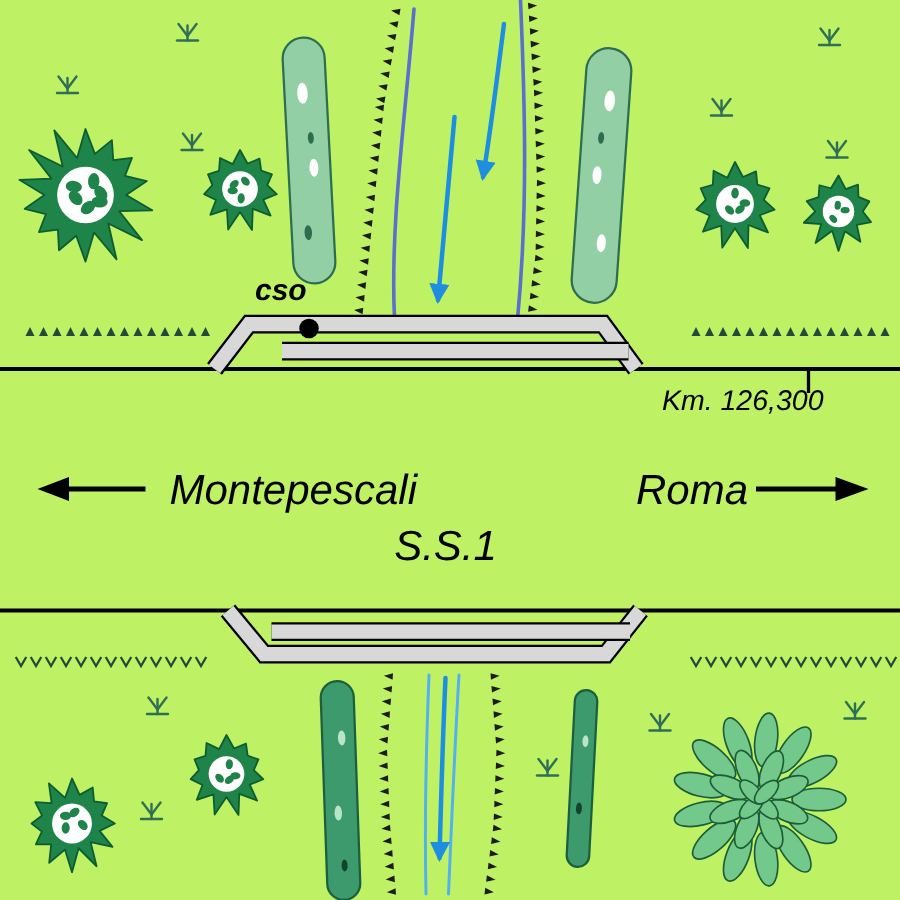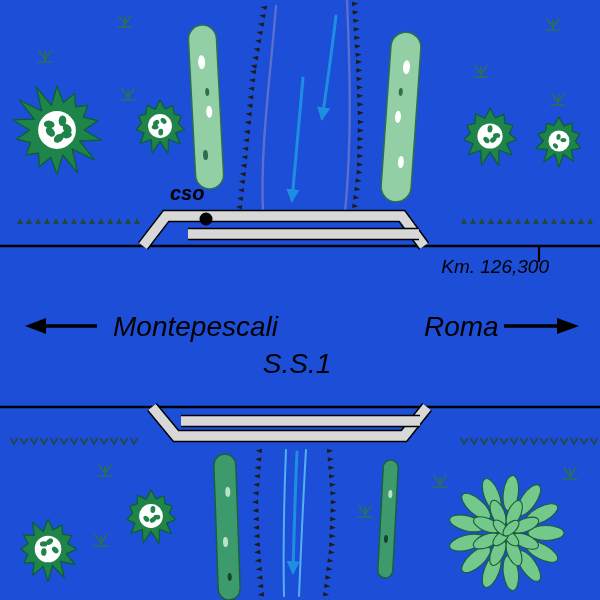--- a/index.html
+++ b/index.html
@@ -1,16 +1,16 @@
 <!DOCTYPE html>
 <html><head>
 <meta charset="utf-8">
 <style>
   html,body{margin:0;padding:0;background:#ffffff;}
-  .stage{width:600px;height:600px;position:relative;background:#1d4ed8;overflow:hidden;}
+  .stage{width:600px;height:600px;position:relative;background:#bef264;overflow:hidden;}
   svg{display:block;}
   .road-line{stroke:#000;stroke-width:2.6;}
   .band-outline{fill:none;stroke:#000;stroke-width:12.5;stroke-linejoin:miter;}
   .band-fill{fill:none;stroke:#d8d8d8;stroke-width:9.5;stroke-linejoin:miter;}
   .km-tick{stroke:#000;stroke-width:2.2;}
   .dir-shaft{stroke:#000;stroke-width:3.4;}
   .dir-head{fill:#000;}
   .label{font-family:"Liberation Sans","DejaVu Sans",sans-serif;font-style:italic;fill:#000;}
   .label.dest{font-size:28px;}
   .label.km{font-size:19px;}

